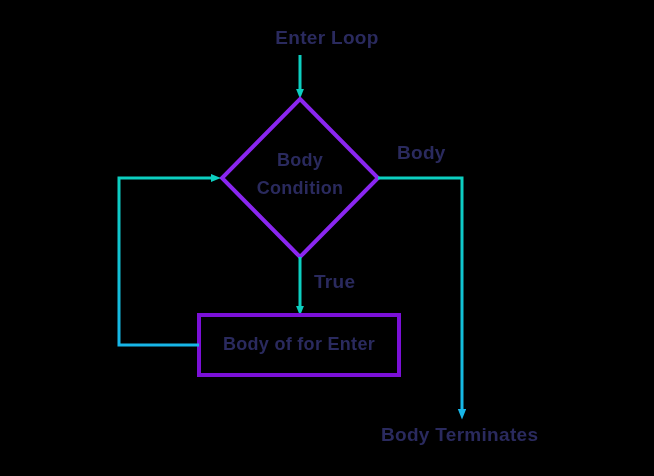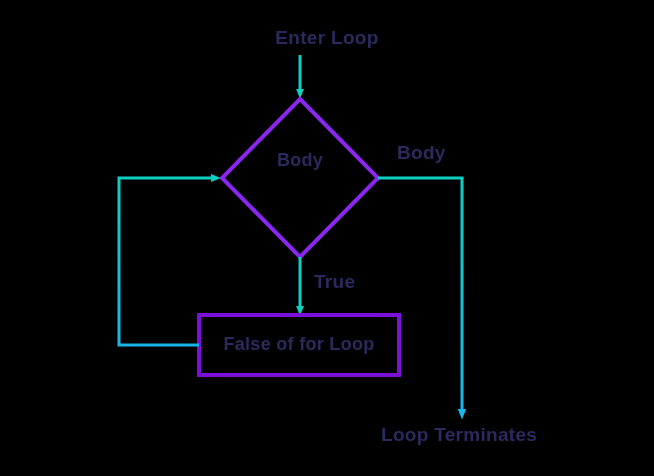--- a/index.html
+++ b/index.html
@@ -107,23 +107,24 @@
 
     <path d="M199,345 L119,345 L119,178 L216,178" fill="none" stroke="url(#grad-loopback)" stroke-width="3" marker-end="url(#arrow-teal)"></path>
 
     <path d="M378,178 L462,178 L462,414" fill="none" stroke="url(#grad-false)" stroke-width="3" marker-end="url(#arrow-cyan)"></path>
   </svg>
 
   <div class="flow-label" id="label-enter-loop">Enter Loop</div>
 
   <div class="flow-label" id="label-test-condition">
     <div>Body</div>
+    <div>Condition</div>
   </div>
 
   <div class="flow-label" id="label-false">Body</div>
 
   <div class="flow-label" id="label-true">True</div>
 
-  <div class="flow-label" id="label-body-box">False of for Loop</div>
+  <div class="flow-label" id="label-body-box">Body of for Enter</div>
 
-  <div class="flow-label" id="label-loop-terminates">Loop Terminates</div>
+  <div class="flow-label" id="label-loop-terminates">Body Terminates</div>
 
 </div>
 
 </body></html>

